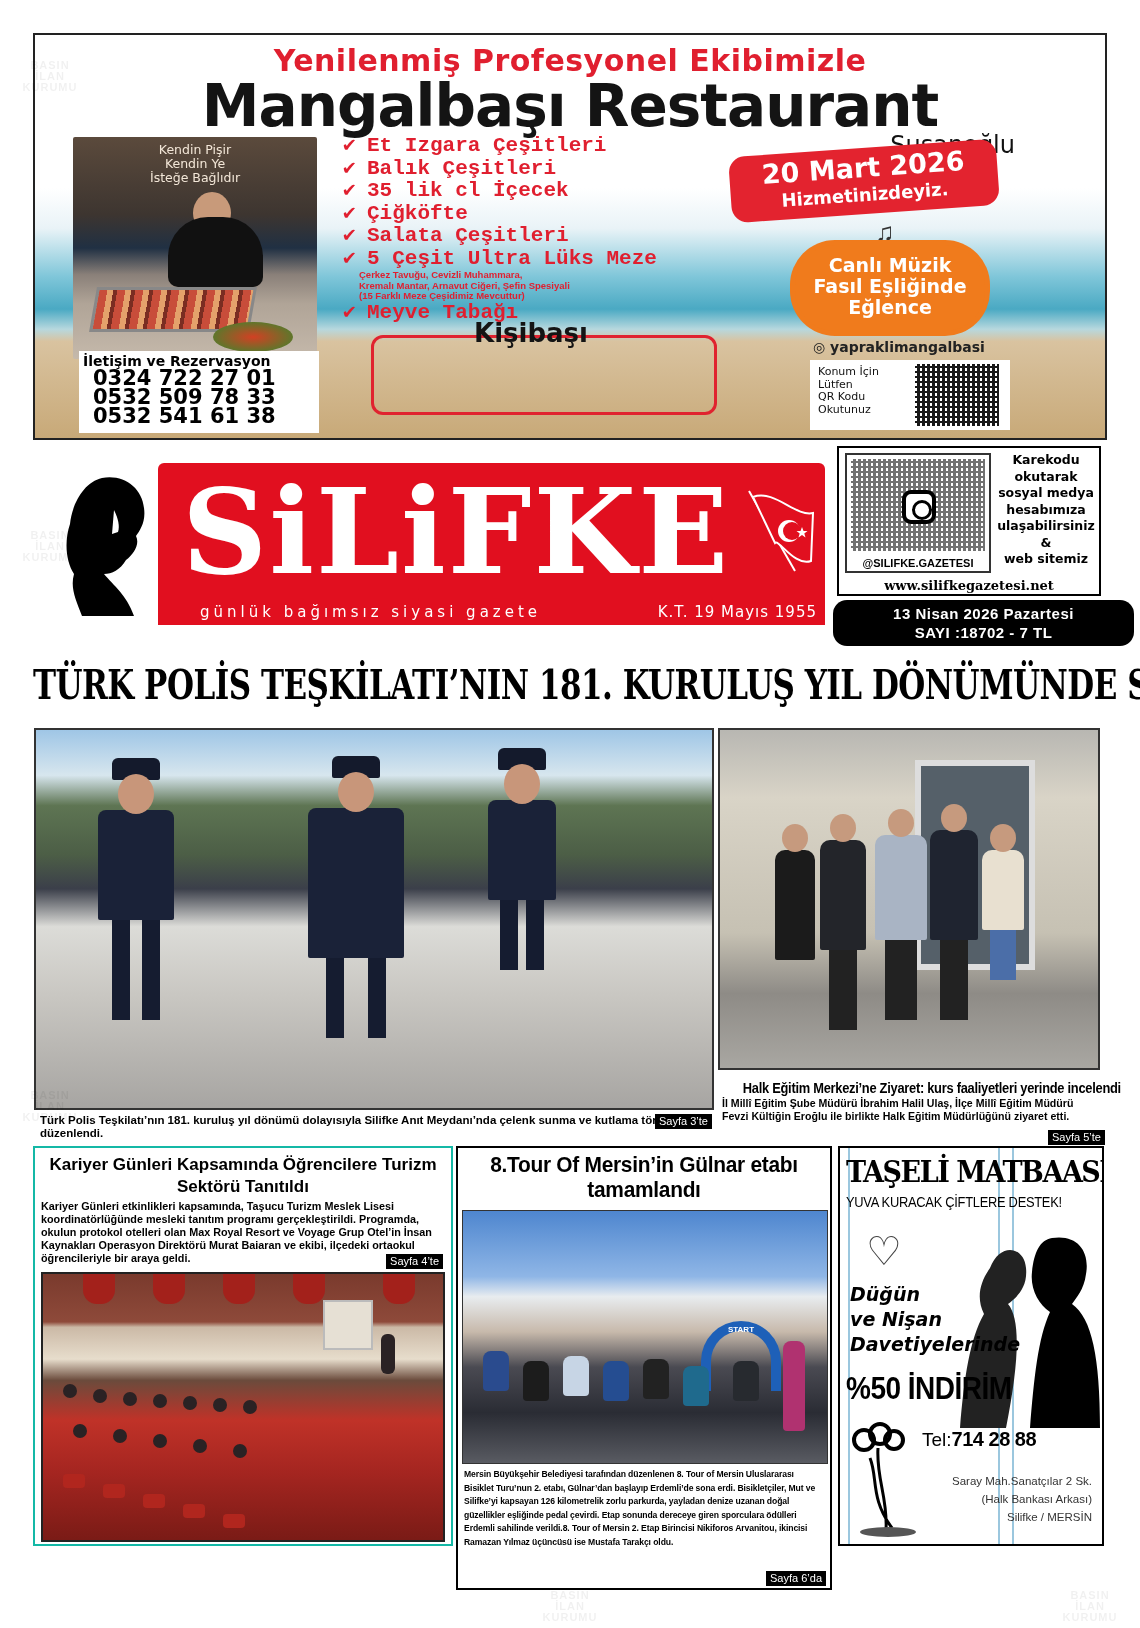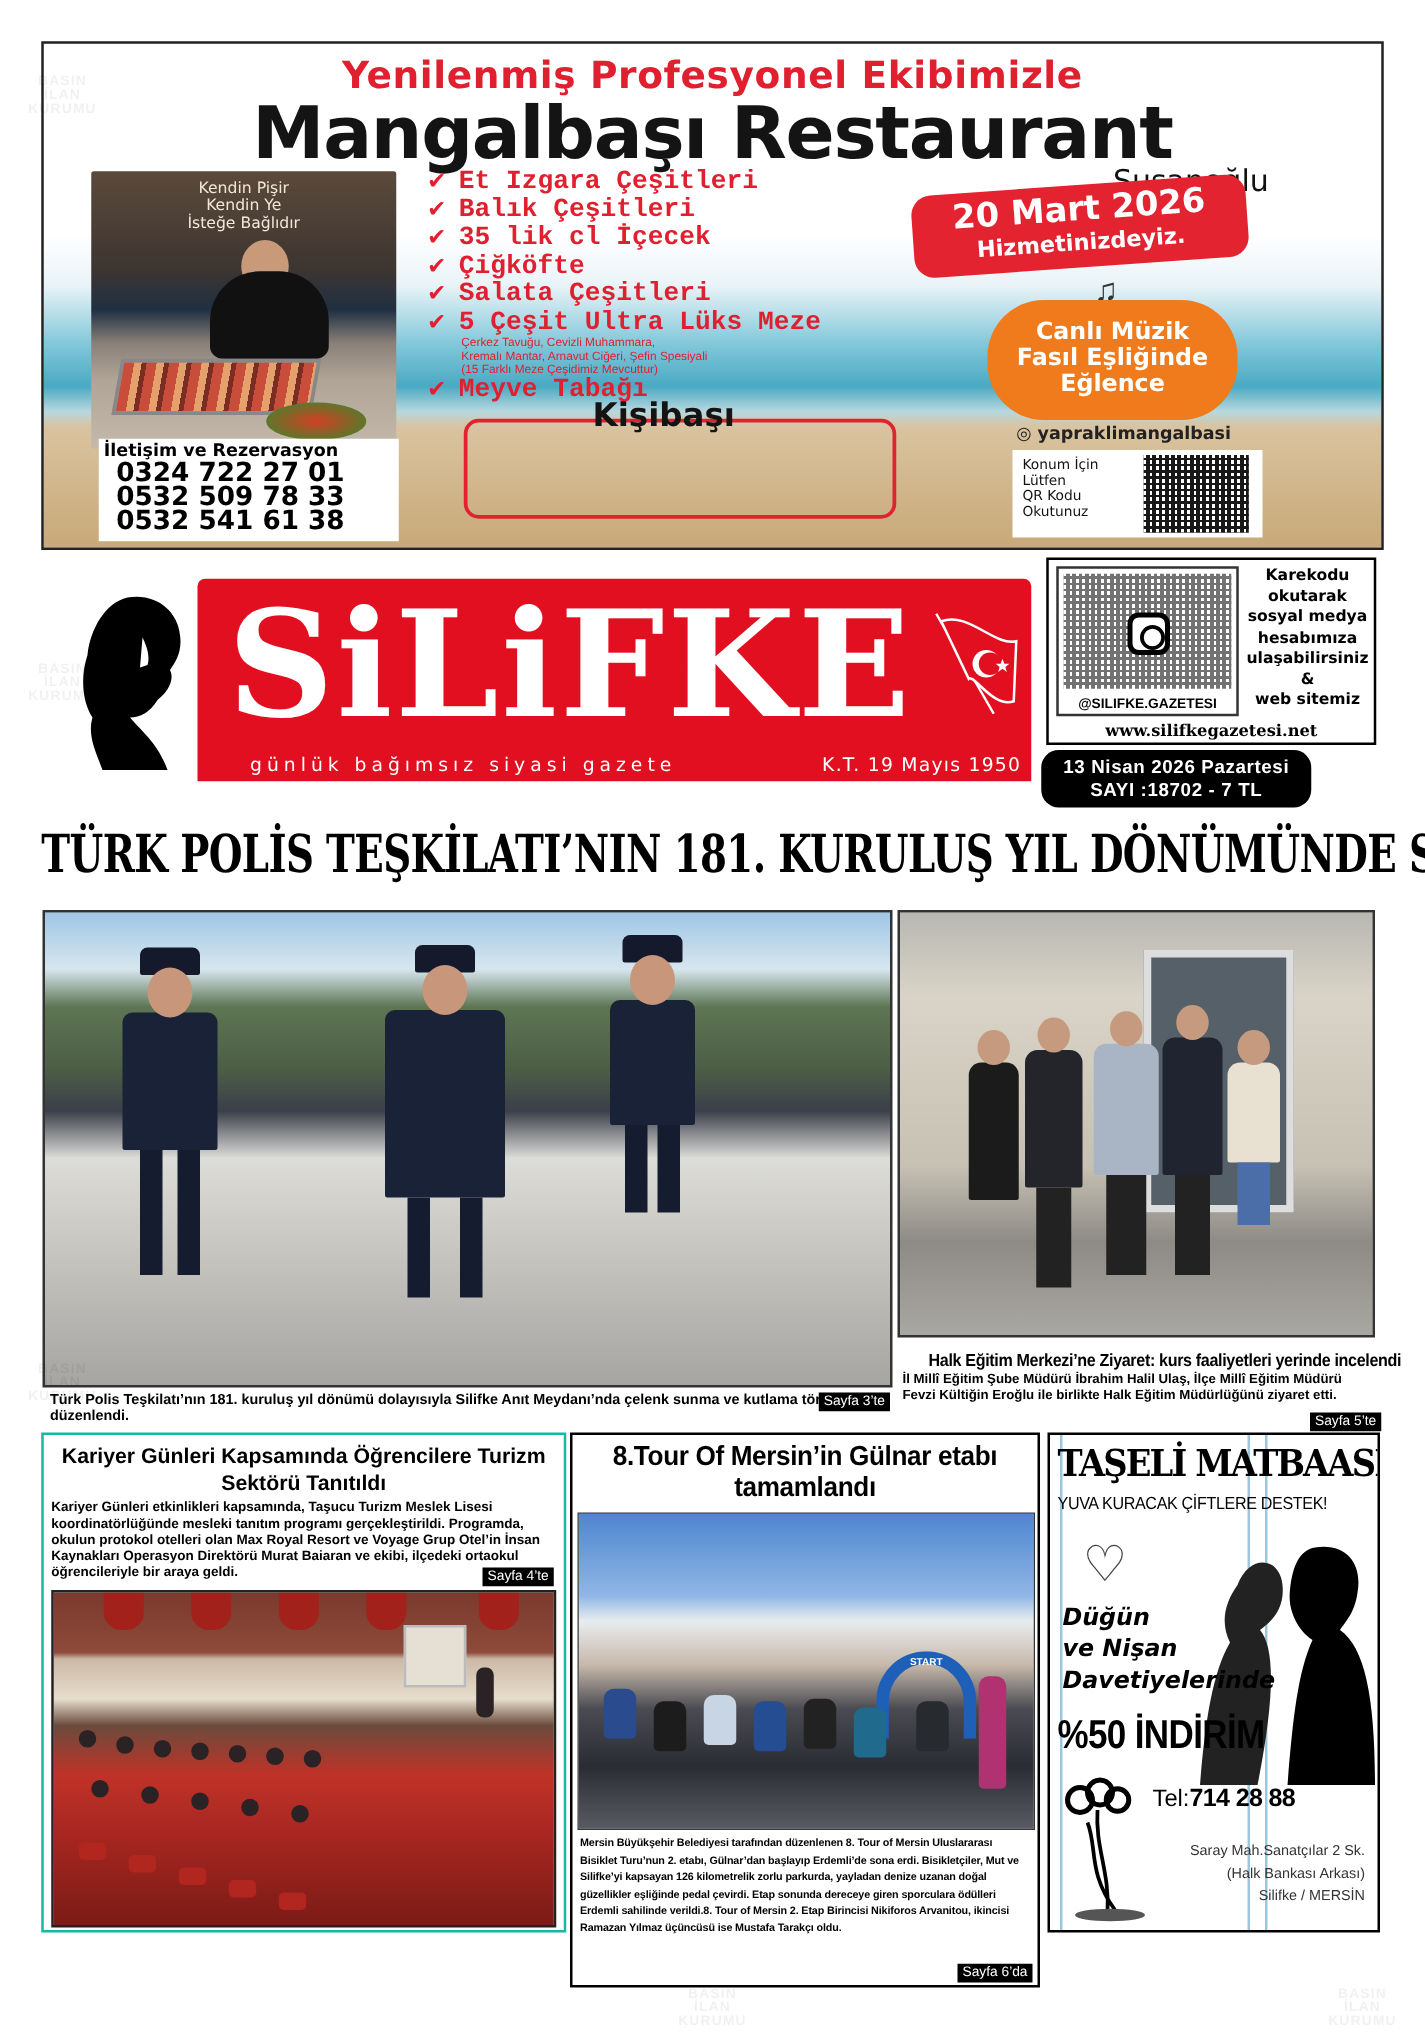--- a/index.html
+++ b/index.html
@@ -16,21 +16,21 @@
   .ad-photo{left:38px;top:102px;width:244px;height:222px;border-radius:2px;overflow:hidden;
     background:linear-gradient(180deg,#5b4a3c 0%,#3d3530 35%,#203043 50%,#8a8079 62%,#b0a497 75%,#c5b9ab 100%)}
   .ad-photo .cap{position:absolute;left:0;right:0;top:6px;color:#f3e7d8;font-size:12.5px;text-align:center;line-height:14px;font-family:"DejaVu Sans",sans-serif}
   .ad-photo .man{position:absolute;left:95px;top:80px;width:95px;height:70px;background:#111;border-radius:40px 40px 10px 10px}
   .ad-photo .head{position:absolute;left:120px;top:55px;width:38px;height:42px;background:#c89a7a;border-radius:50%}
   .ad-photo .grill{position:absolute;left:20px;top:150px;width:160px;height:45px;background:repeating-linear-gradient(90deg,#c84d3a 0 8px,#e4a16b 8px 14px,#7a2d22 14px 18px);transform:skewX(-10deg);border:3px solid #888}
   .ad-photo .salad{position:absolute;left:140px;top:185px;width:80px;height:30px;background:radial-gradient(#d24023,#2e8d2e);border-radius:50%}
   .ad-list{left:308px;top:100px;width:420px}
   .ad-list .it{color:#e01f2f;font-weight:bold;font-size:21px;line-height:22.5px;font-family:Liberation Mono, monospace;white-space:nowrap}
   .ad-list .it .ck{display:inline-block;width:24px}
-  .ad-list .note{color:#e01f2f;font-size:9.5px;line-height:10.5px;margin-left:26px;font-weight:normal}
+  .ad-list .note{color:#e01f2f;font-size:9.5px;line-height:10.5px;margin-left:16px;font-weight:bold}
   .ad-date{left:695px;top:113px;width:268px;height:66px;background:#e3232f;border-radius:16px;transform:rotate(-4deg);color:#fff;text-align:center;font-family:"DejaVu Sans",sans-serif}
   .ad-date .d1{font-size:27px;font-weight:bold;line-height:32px;margin-top:4px}
   .ad-date .d2{font-size:18px;font-weight:bold;line-height:22px}
   .ad-music{left:760px;top:210px;width:190px;height:86px;background:#f07b1c;border-radius:40px;color:#fff;text-align:center;font-weight:bold;font-size:19px;line-height:21px;padding-top:10px;font-family:"DejaVu Sans",sans-serif;
     box-shadow:0 0 0 5px #f07b1c}
   .ad-note{left:840px;top:182px;font-size:26px;color:#333}
   .ad-insta{left:778px;top:304px;font-size:14px;font-weight:bold;color:#222;font-family:"DejaVu Sans",sans-serif}
   .ad-qrbox{left:775px;top:325px;width:200px;height:70px;background:#fff}
   .ad-qrbox .t{position:absolute;left:8px;top:6px;font-size:11px;line-height:12.5px;color:#111;font-family:"DejaVu Sans",sans-serif}
   .qr{position:absolute;background-color:#fff;
@@ -50,21 +50,21 @@
   #logo .tag{position:absolute;left:42px;bottom:4px;color:#fff;font-size:15px;letter-spacing:4px;font-family:"DejaVu Sans",sans-serif}
   #logo .kt{position:absolute;right:8px;bottom:4px;color:#fff;font-size:15px;letter-spacing:1px;font-family:"DejaVu Sans",sans-serif}
   #logo .flag{position:absolute;right:8px;top:24px;width:72px;height:86px}
   #qrpanel{left:837px;top:446px;width:264px;height:150px;border:2px solid #000;background:#fff}
   #qrpanel .qrimg{position:absolute;left:6px;top:5px;width:146px;height:120px;border:2px solid #333;background:#fff}
   #qrpanel .qrimg .igl{position:absolute;left:55px;top:35px;width:34px;height:34px;border:4px solid #000;border-radius:9px;background:#fff}
   #qrpanel .qrimg .igl:after{content:"";position:absolute;left:6px;top:6px;width:14px;height:14px;border:3px solid #000;border-radius:50%}
   #qrpanel .qrimg .handle{position:absolute;left:0;right:0;bottom:2px;text-align:center;font-size:11px;font-weight:bold}
   #qrpanel .txt{position:absolute;left:152px;top:4px;width:110px;text-align:center;font-weight:bold;font-size:12.5px;line-height:16.5px;font-family:"DejaVu Sans",sans-serif}
   #qrpanel .url{position:absolute;left:0;right:0;top:130px;text-align:center;font-weight:bold;font-size:13px;font-family:"DejaVu Serif",serif}
-  #datebox{left:833px;top:600px;width:216px;height:46px;background:#000;border-radius:14px;color:#fff;text-align:center;font-weight:bold;font-size:15px;line-height:19px;padding-top:4px;letter-spacing:.5px}
+  #datebox{left:833px;top:600px;width:301px;height:46px;background:#000;border-radius:14px;color:#fff;text-align:center;font-weight:bold;font-size:15px;line-height:19px;padding-top:4px;letter-spacing:.5px}
 
   
   #headline{left:33px;top:660px;width:1074px;text-align:center;font-family:"DejaVu Serif",serif;font-weight:900;font-size:31px;letter-spacing:-.5px;transform:scaleY(1.35);transform-origin:top center;white-space:nowrap}
 
   
   #photo-main{left:34px;top:728px;width:680px;height:382px;border:2px solid #333;overflow:hidden;
     background:linear-gradient(180deg,#9fc6e6 0%,#d7e6ee 12%,#5e7553 20%,#4c5e46 33%,#3b3f4a 42%,#dcdcd8 52%,#c9c7c2 70%,#a7a5a2 100%)}
   .cop{position:absolute;background:#1a2238;border-radius:8px 8px 2px 2px}
   .cop .h{position:absolute;left:50%;transform:translateX(-50%);top:-36px;width:36px;height:40px;background:#c8967a;border-radius:50%}
   .cop .hat{position:absolute;left:50%;transform:translateX(-50%);top:-52px;width:48px;height:22px;background:#141a2c;border-radius:6px 6px 2px 2px}
@@ -193,21 +193,21 @@
 <div id="logo" class="abs">
   <div class="name">SiLiFKE</div>
   <svg class="flag" viewBox="0 0 72 86">
     <line x1="4" y1="4" x2="50" y2="84" stroke="#fff" stroke-width="2"></line>
     <path d="M8 10 C30 2 50 30 68 26 L66 74 C50 80 34 52 30 56 Z" fill="#e10f1f" stroke="#fff" stroke-width="2"></path>
     <circle cx="44" cy="44" r="11" fill="#fff"></circle>
     <circle cx="47" cy="44" r="9" fill="#e10f1f"></circle>
     <polygon points="57,40 58.5,44 62.5,44 59.3,46.5 60.5,50.5 57,48 53.5,50.5 54.7,46.5 51.5,44 55.5,44" fill="#fff"></polygon>
   </svg>
   <div class="tag">günlük bağımsız siyasi gazete</div>
-  <div class="kt">K.T. 19 Mayıs 1950</div>
+  <div class="kt">K.T. 19 Mayıs 1955</div>
 </div>
 
 <div id="qrpanel" class="abs">
   <div class="qrimg">
     <div class="qr" style="left:4px;top:4px;width:134px;height:92px;opacity:.55"></div>
     <div class="igl"></div>
     <div class="handle">@SILIFKE.GAZETESI</div>
   </div>
   <div class="txt">
     <div>Karekodu</div>

